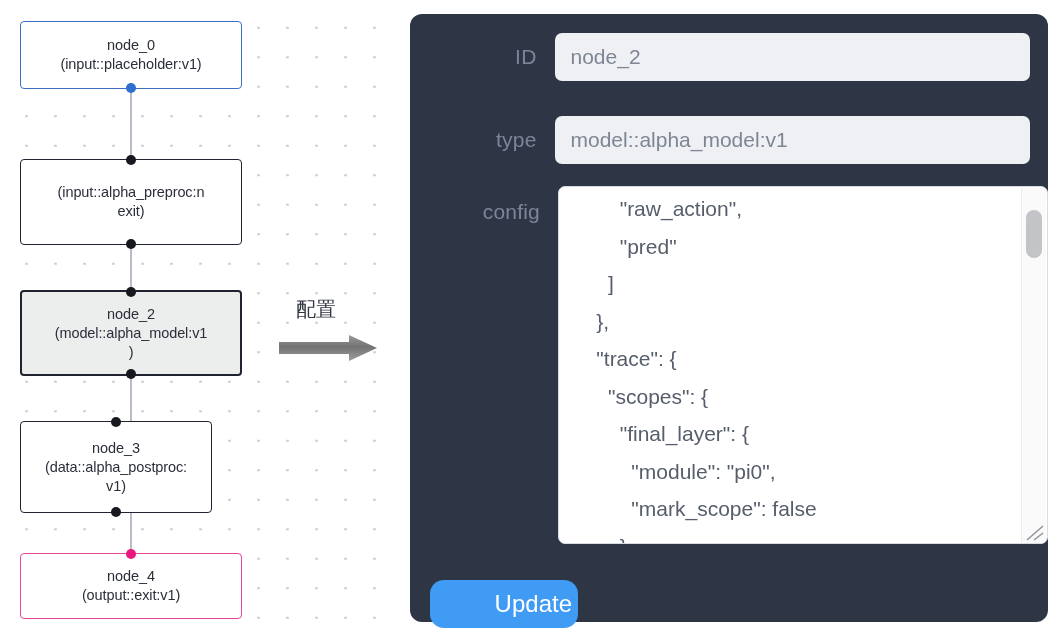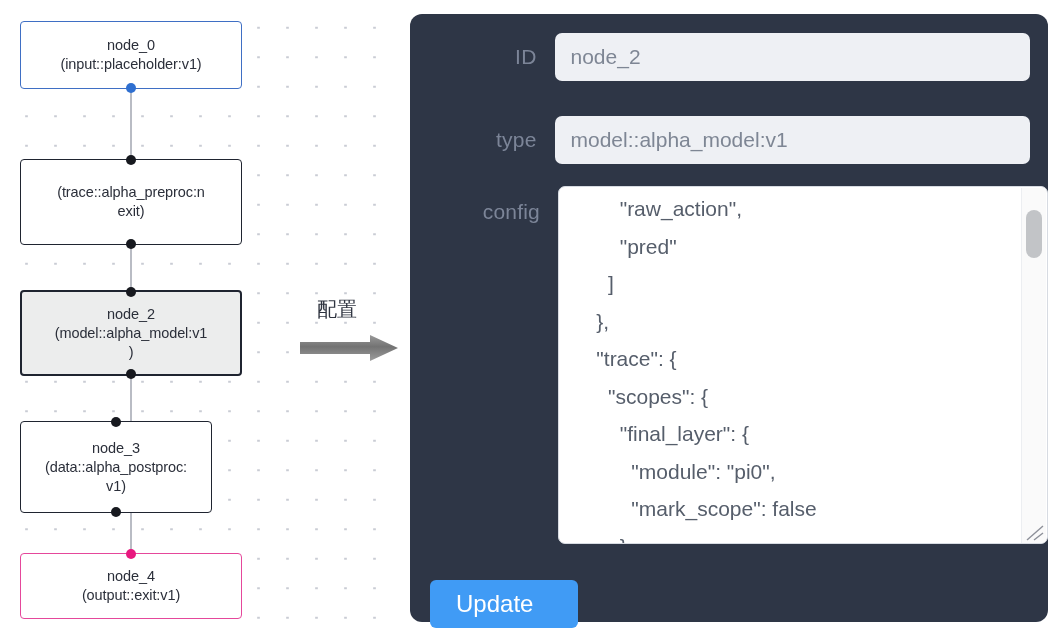--- a/index.html
+++ b/index.html
@@ -71,21 +71,21 @@
     transform: translateX(-50%);
   }
   .handle.top { top: -5px; }
   .handle.bottom { bottom: -5px; }
   .handle.blue { background: #2f6fd0; }
   .handle.pink { background: #e8187f; }
 
   
   #transition-group {
     position: absolute;
-    left: 300px;
+    left: 279px;
     top: 296px;
     width: 110px;
     height: 66px;
     text-decoration: underline;
   }
   #transition-label {
     position: absolute;
     left: 17px;
     top: 0px;
     font-size: 20px;
@@ -213,25 +213,25 @@
   }
 
   #update-button {
     position: absolute;
     left: 20px;
     top: 566px;
     width: 148px;
     height: 48px;
     background: #409bf5;
     border: none;
-    border-radius: 6px;
+    border-radius: 14px;
     color: #ffffff;
     font-size: 24px;
     font-family: "Liberation Sans", "DejaVu Sans", sans-serif;
-    text-align: left;
+    text-align: right;
     padding-left: 26px;
     cursor: pointer;
   }
 </style>
 </head>
 <body>
 
 <div id="graph-canvas">
 
   <div class="edge-line" style="left:130px; top:88px; height:72px;"></div>
@@ -239,21 +239,21 @@
   <div class="edge-line" style="left:130px; top:374px; height:48px;"></div>
   <div class="edge-line" style="left:130px; top:512px; height:42px;"></div>
 
   <div class="node input-node" style="left:20px; top:21px; width:222px; height:68px;">
     <span class="nline">node_0</span>
     <span class="nline">(input::placeholder:v1)</span>
     <span class="handle bottom blue"></span>
   </div>
 
   <div class="node" style="left:20px; top:159px; width:222px; height:86px;">
-    <span class="nline">(trace::alpha_preproc:n</span>
+    <span class="nline">(input::alpha_preproc:n</span>
     <span class="nline">exit)</span>
     <span class="handle top"></span>
     <span class="handle bottom"></span>
   </div>
 
   <div class="node selected" style="left:20px; top:290px; width:222px; height:86px;">
     <span class="nline">node_2</span>
     <span class="nline">(model::alpha_model:v1</span>
     <span class="nline">)</span>
     <span class="handle top"></span>

